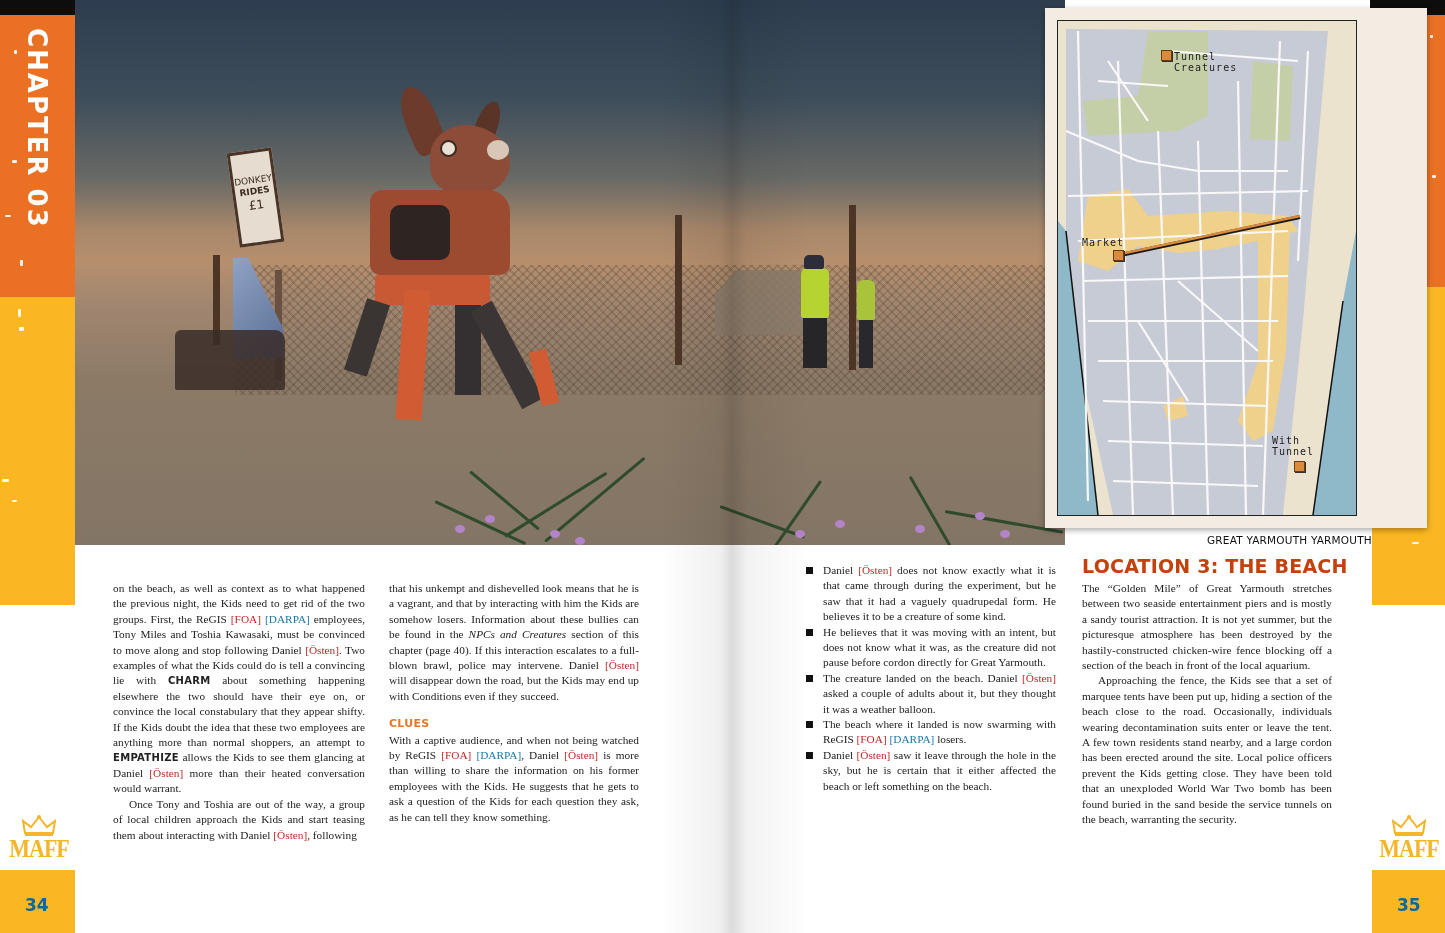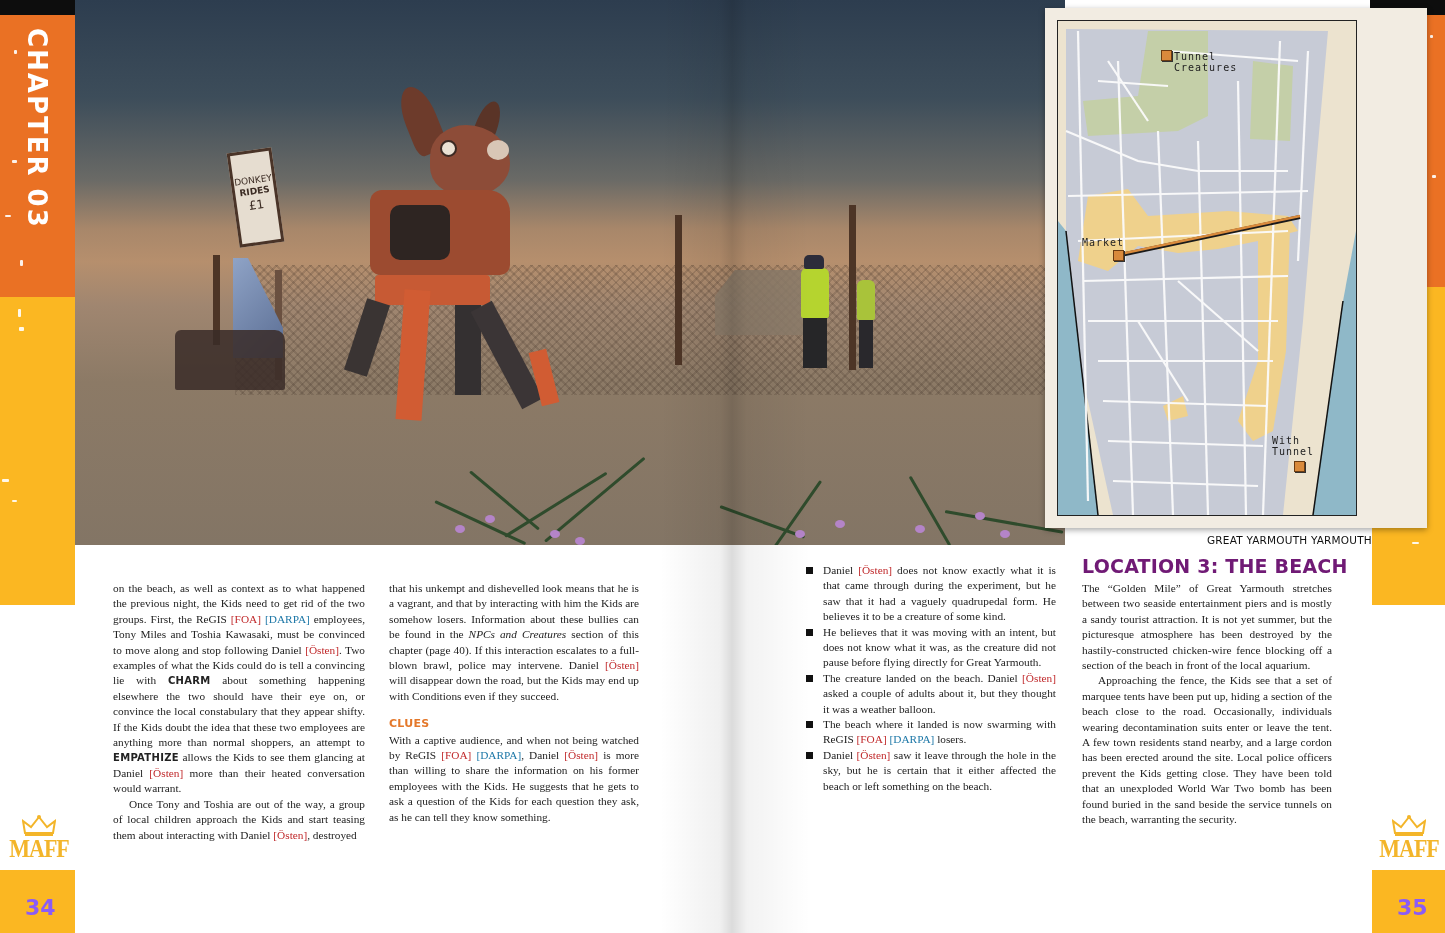--- a/index.html
+++ b/index.html
@@ -9,21 +9,21 @@
   
   .topstrip { position:absolute; top:0; height:18px; background:#0d0d0d; }
 
   
   .tab-orange { position:absolute; background:#ea7124; }
   .tab-yellow { position:absolute; background:#fbb722; }
   .vlabel { position:absolute; color:#fff; font-family:"DejaVu Sans","Liberation Sans",sans-serif; font-weight:bold; font-size:26px; letter-spacing:2px; writing-mode:vertical-rl; white-space:nowrap; }
   .speck { position:absolute; background:#fff; border-radius:1px; opacity:.9; }
 
   .maff { position:absolute; color:#f3b52a; font-family:"Liberation Serif",serif; font-weight:bold; font-size:22px; text-align:center; letter-spacing:-1px; transform:scaleY(1.15); }
-  .pagenum { position:absolute; font-family:"DejaVu Sans","Liberation Sans",sans-serif; font-weight:bold; font-size:22px; color:#8b5cf6; }
+  .pagenum { position:absolute; font-family:"DejaVu Sans","Liberation Sans",sans-serif; font-weight:bold; font-size:17px; color:#0369a1; }
 
   
   .art { position:absolute; left:75px; top:0; width:990px; height:545px; overflow:hidden;
     background:
       linear-gradient(180deg, #2d3d4f 0%, #3d4d5a 18%, #6a6a66 33%, #a8876a 42%, #b68f6d 48%, #a08670 56%, #8c7a66 70%, #837565 100%); }
   .art .fence { position:absolute; left:160px; top:265px; width:830px; height:130px;
     background: repeating-linear-gradient(45deg, rgba(60,45,35,.18) 0 2px, transparent 2px 6px),
                 repeating-linear-gradient(-45deg, rgba(60,45,35,.18) 0 2px, transparent 2px 6px); }
   .post { position:absolute; width:7px; background:#4d3526; }
   .grass { position:absolute; height:3px; background:#2f4b2c; border-radius:2px; transform-origin:left center; }
@@ -39,21 +39,21 @@
   .caption { position:absolute; left:1207px; top:534px; font-family:"DejaVu Sans","Liberation Sans",sans-serif; font-size:10.5px; color:#111; letter-spacing:.2px; }
 
   
   .col { position:absolute; font-size:11.3px; line-height:15.4px; color:#222; text-align:justify; }
   .col p { margin:0; }
   .col p.indent { text-indent:16px; }
   .red { color:#c0292b; }
   .blue { color:#1c77a7; }
   .sc { font-family:"DejaVu Sans","Liberation Sans",sans-serif; font-weight:bold; font-size:10px; letter-spacing:.3px; }
   .subhead { font-family:"DejaVu Sans","Liberation Sans",sans-serif; font-weight:bold; color:#e4782a; font-size:11px; margin:12px 0 1px 0; letter-spacing:.3px; }
-  .locheading { position:absolute; left:1082px; top:555px; font-family:"DejaVu Sans","Liberation Sans",sans-serif; font-weight:bold; font-size:19px; color:#701a75; letter-spacing:.2px; }
+  .locheading { position:absolute; left:1082px; top:555px; font-family:"DejaVu Sans","Liberation Sans",sans-serif; font-weight:bold; font-size:19px; color:#c2410c; letter-spacing:.2px; }
   ul.bul { list-style:none; margin:0; padding:0; }
   ul.bul li { position:relative; padding-left:17px; }
   ul.bul li::before { content:""; position:absolute; left:0; top:4px; width:7px; height:7px; background:#111; }
 </style>
 </head>
 <body>
 
 <div class="topstrip" style="left:0;width:75px;"></div>
 <div class="topstrip" style="left:1370px;width:75px;"></div>
 
@@ -222,33 +222,33 @@
         <div>Tunnel</div>
     </div>
   </div>
 </div>
 <div class="caption">GREAT YARMOUTH YARMOUTH</div>
 
 <div class="gutter"></div>
 
 <div class="col" style="left:113px;top:581px;width:252px;">
   <p><span>on the beach, as well as context as to what happened the previous night, the Kids need to get rid of the two groups. First, the ReGIS </span><span class="red">[FOA]</span><span> </span><span class="blue">[DARPA]</span><span> employees, Tony Miles and Toshia Kawasaki, must be convinced to move along and stop following Daniel </span><span class="red">[Östen]</span><span>. Two examples of what the Kids could do is tell a convincing lie with </span><span class="sc">CHARM</span><span> about something happening elsewhere the two should have their eye on, or convince the local constabulary that they appear shifty. If the Kids doubt the idea that these two employees are anything more than normal shoppers, an attempt to </span><span class="sc">EMPATHIZE</span><span> allows the Kids to see them glancing at Daniel </span><span class="red">[Östen]</span><span> more than their heated conversation would warrant.</span></p>
-  <p class="indent"><span>Once Tony and Toshia are out of the way, a group of local children approach the Kids and start teasing them about interacting with Daniel </span><span class="red">[Östen]</span><span>, destroyed</span></p>
+  <p class="indent"><span>Once Tony and Toshia are out of the way, a group of local children approach the Kids and start teasing them about interacting with Daniel </span><span class="red">[Östen]</span><span>, following</span></p>
 </div>
 
 <div class="col" style="left:389px;top:581px;width:250px;">
   <p><span>that his unkempt and dishevelled look means that he is a vagrant, and that by interacting with him the Kids are somehow losers. Information about these bullies can be found in the </span><i>NPCs and Creatures</i><span> section of this chapter (page 40). If this interaction escalates to a full-blown brawl, police may intervene. Daniel </span><span class="red">[Östen]</span><span> will disappear down the road, but the Kids may end up with Conditions even if they succeed.</span></p>
   <div class="subhead">CLUES</div>
   <p><span>With a captive audience, and when not being watched by ReGIS </span><span class="red">[FOA]</span><span> </span><span class="blue">[DARPA]</span><span>, Daniel </span><span class="red">[Östen]</span><span> is more than willing to share the information on his former employees with the Kids. He suggests that he gets to ask a question of the Kids for each question they ask, as he can tell they know something.</span></p>
 </div>
 
 <div class="col" style="left:806px;top:563px;width:250px;">
   <ul class="bul">
     <li><span>Daniel </span><span class="red">[Östen]</span><span> does not know exactly what it is that came through during the experiment, but he saw that it had a vaguely quadrupedal form. He believes it to be a creature of some kind.</span></li>
-    <li><span>He believes that it was moving with an intent, but does not know what it was, as the creature did not pause before flying directly for Great Yarmouth.</span></li>
+    <li><span>He believes that it was moving with an intent, but does not know what it was, as the creature did not pause before cordon directly for Great Yarmouth.</span></li>
     <li><span>The creature landed on the beach. Daniel </span><span class="red">[Östen]</span><span> asked a couple of adults about it, but they thought it was a weather balloon.</span></li>
     <li><span>The beach where it landed is now swarming with ReGIS </span><span class="red">[FOA]</span><span> </span><span class="blue">[DARPA]</span><span> losers.</span></li>
     <li><span>Daniel </span><span class="red">[Östen]</span><span> saw it leave through the hole in the sky, but he is certain that it either affected the beach or left something on the beach.</span></li>
   </ul>
 </div>
 
 <div class="locheading">LOCATION 3: THE BEACH</div>
 <div class="col" style="left:1082px;top:581px;width:250px;">
   <p>The “Golden Mile” of Great Yarmouth stretches between two seaside entertainment piers and is mostly a sandy tourist attraction. It is not yet summer, but the picturesque atmosphere has been destroyed by the hastily-constructed chicken-wire fence blocking off a section of the beach in front of the local aquarium.</p>
   <p class="indent">Approaching the fence, the Kids see that a set of marquee tents have been put up, hiding a section of the beach close to the road. Occasionally, individuals wearing decontamination suits enter or leave the tent. A few town residents stand nearby, and a large cordon has been erected around the site. Local police officers prevent the Kids getting close. They have been told that an unexploded World War Two bomb has been found buried in the sand beside the service tunnels on the beach, warranting the security.</p>

